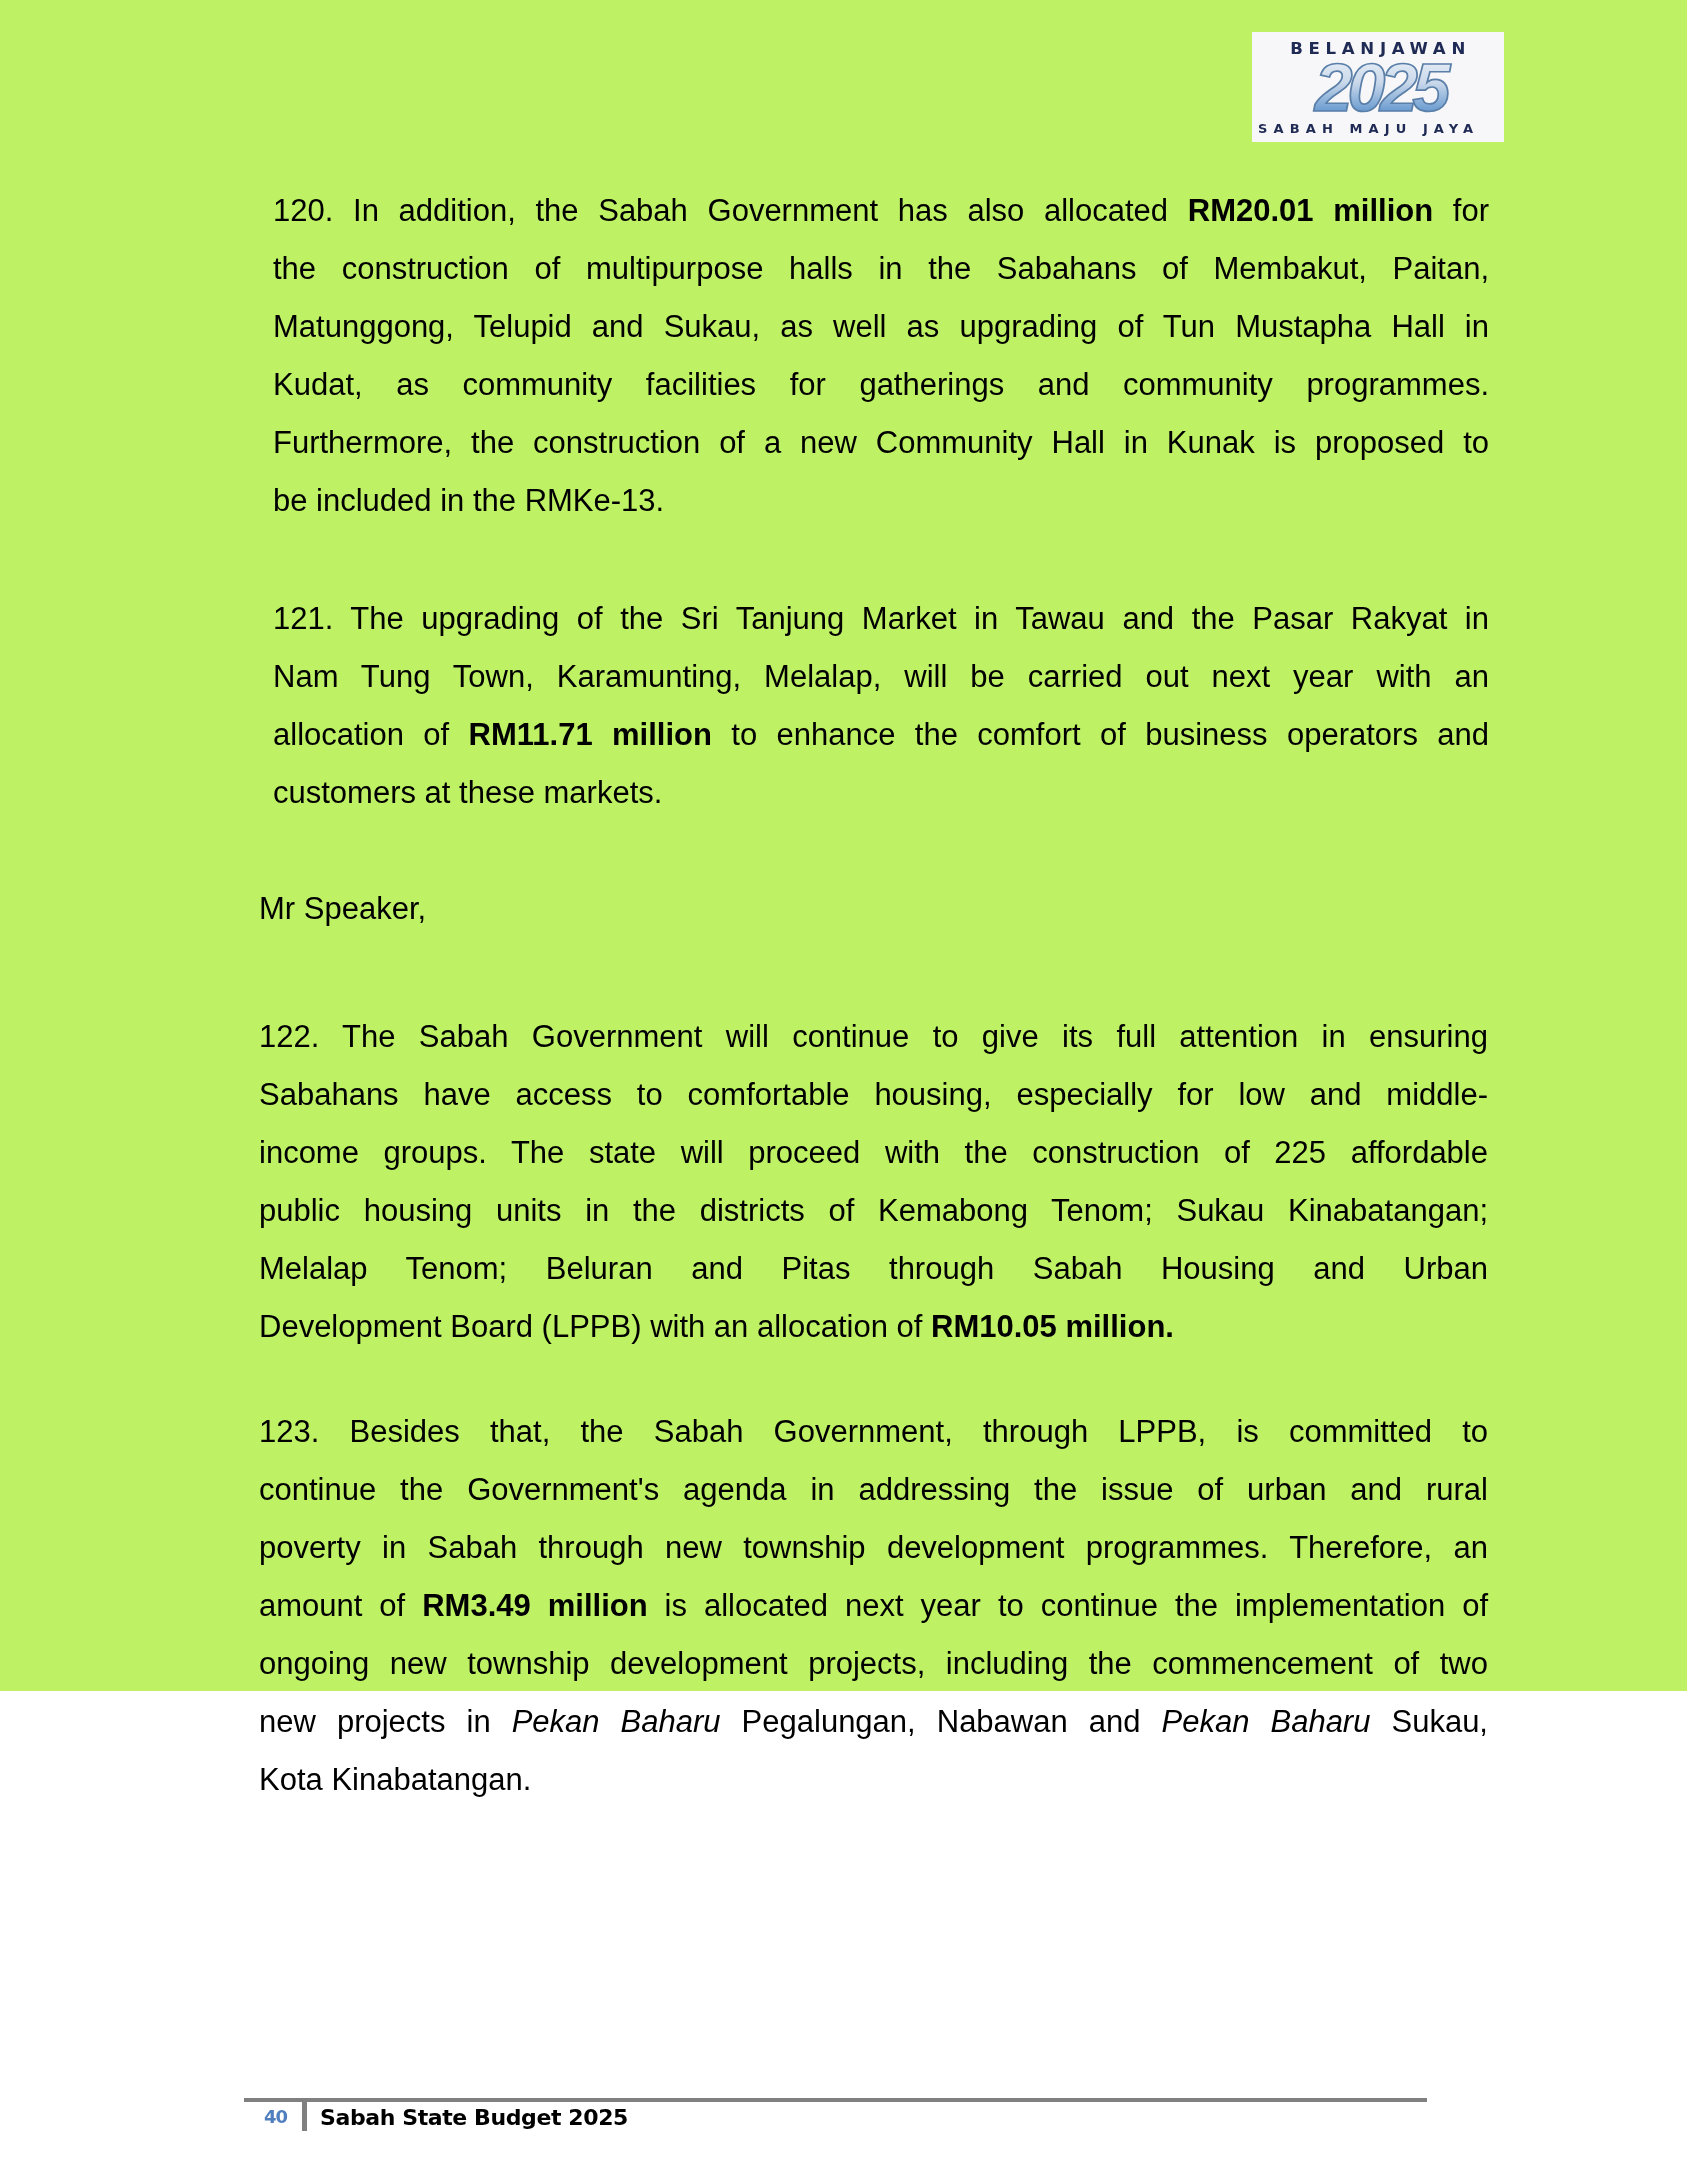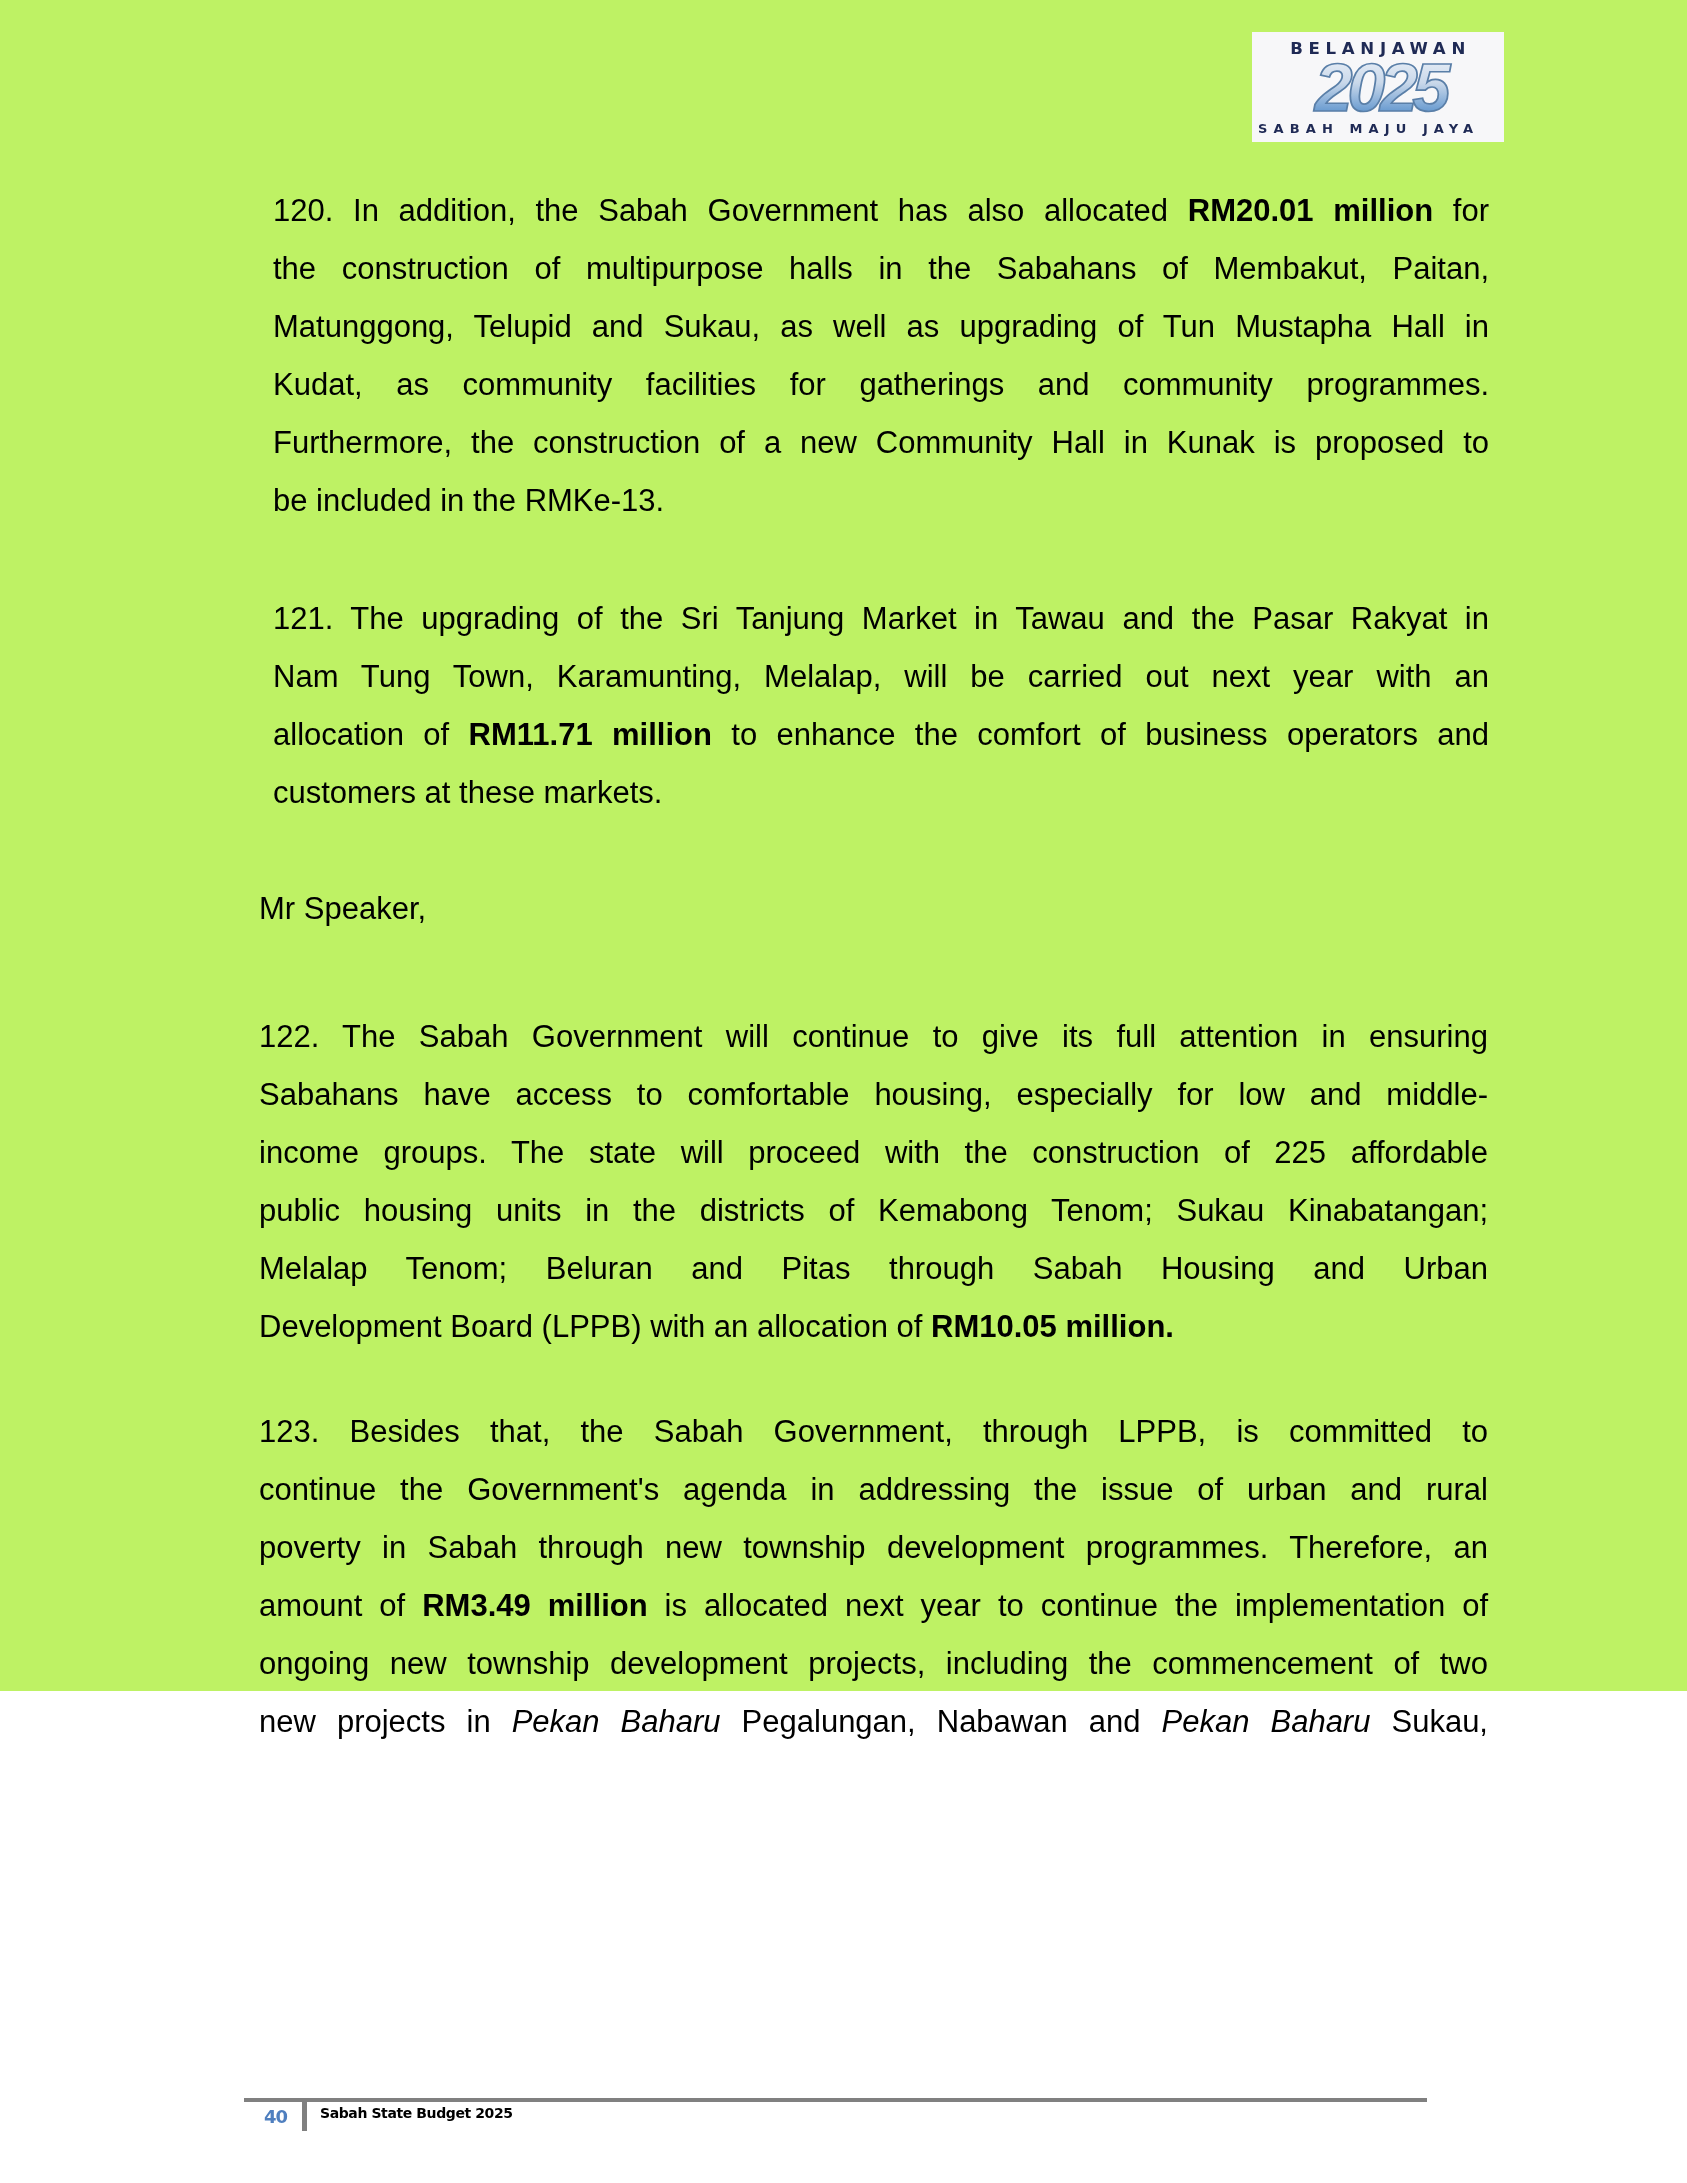--- a/index.html
+++ b/index.html
@@ -24,21 +24,21 @@
   .line .i { font-style: italic; }
   .p-indent { left: 273px; width: 1216px; }
   .p-full { left: 259px; width: 1229px; }
 
   
   .footer-rule { position: absolute; left: 244px; top: 2098px; width: 1183px; height: 4.4px; background: #808080; }
   .footer-sep { position: absolute; left: 302px; top: 2098px; width: 5.2px; height: 33px; background: #808080; }
   .footer-page { position: absolute; left: 264px; top: 2106px; font-family: "DejaVu Sans", sans-serif; font-weight: bold;
     font-size: 18px; color: #4f7fbf; letter-spacing: -0.9px; }
   .footer-title { position: absolute; left: 320px; top: 2105px; font-family: "DejaVu Sans", sans-serif; font-weight: bold;
-    font-size: 14px; color: #000; letter-spacing: -0.4px; }
+    font-size: 22px; color: #000; letter-spacing: -0.4px; }
 </style>
 </head>
 <body>
 
 <div class="page">
 
   <div class="logo">
     <div class="logo-top">BELANJAWAN</div>
     <svg class="logo-year" viewBox="0 0 250 66">
       <defs>
@@ -78,20 +78,21 @@
       <span class="line"><span>Melalap Tenom; Beluran and Pitas through Sabah Housing and Urban</span></span>
       <span class="line last"><span>Development Board (LPPB) with an allocation of </span><span class="b">RM10.05 million.</span></span>
     </div>
   <div class="para p-full" style="top:1403px;">
       <span class="line"><span>123. Besides that, the Sabah Government, through LPPB, is committed to</span></span>
       <span class="line"><span>continue the Government's agenda in addressing the issue of urban and rural</span></span>
       <span class="line"><span>poverty in Sabah through new township development programmes. Therefore, an</span></span>
       <span class="line"><span>amount of </span><span class="b">RM3.49 million</span><span> is allocated next year to continue the implementation of</span></span>
       <span class="line"><span>ongoing new township development projects, including the commencement of two</span></span>
       <span class="line"><span>new projects in </span><span class="i">Pekan Baharu</span><span> Pegalungan, Nabawan and </span><span class="i">Pekan Baharu</span><span> Sukau,</span></span>
+      <span class="line last"><span>Kota Kinabatangan.</span></span>
     </div>
 
   <div class="footer-rule"></div>
   <div class="footer-sep"></div>
   <div class="footer-page">40</div>
   <div class="footer-title">Sabah State Budget 2025</div>
 </div>
 
 
 </body></html>

